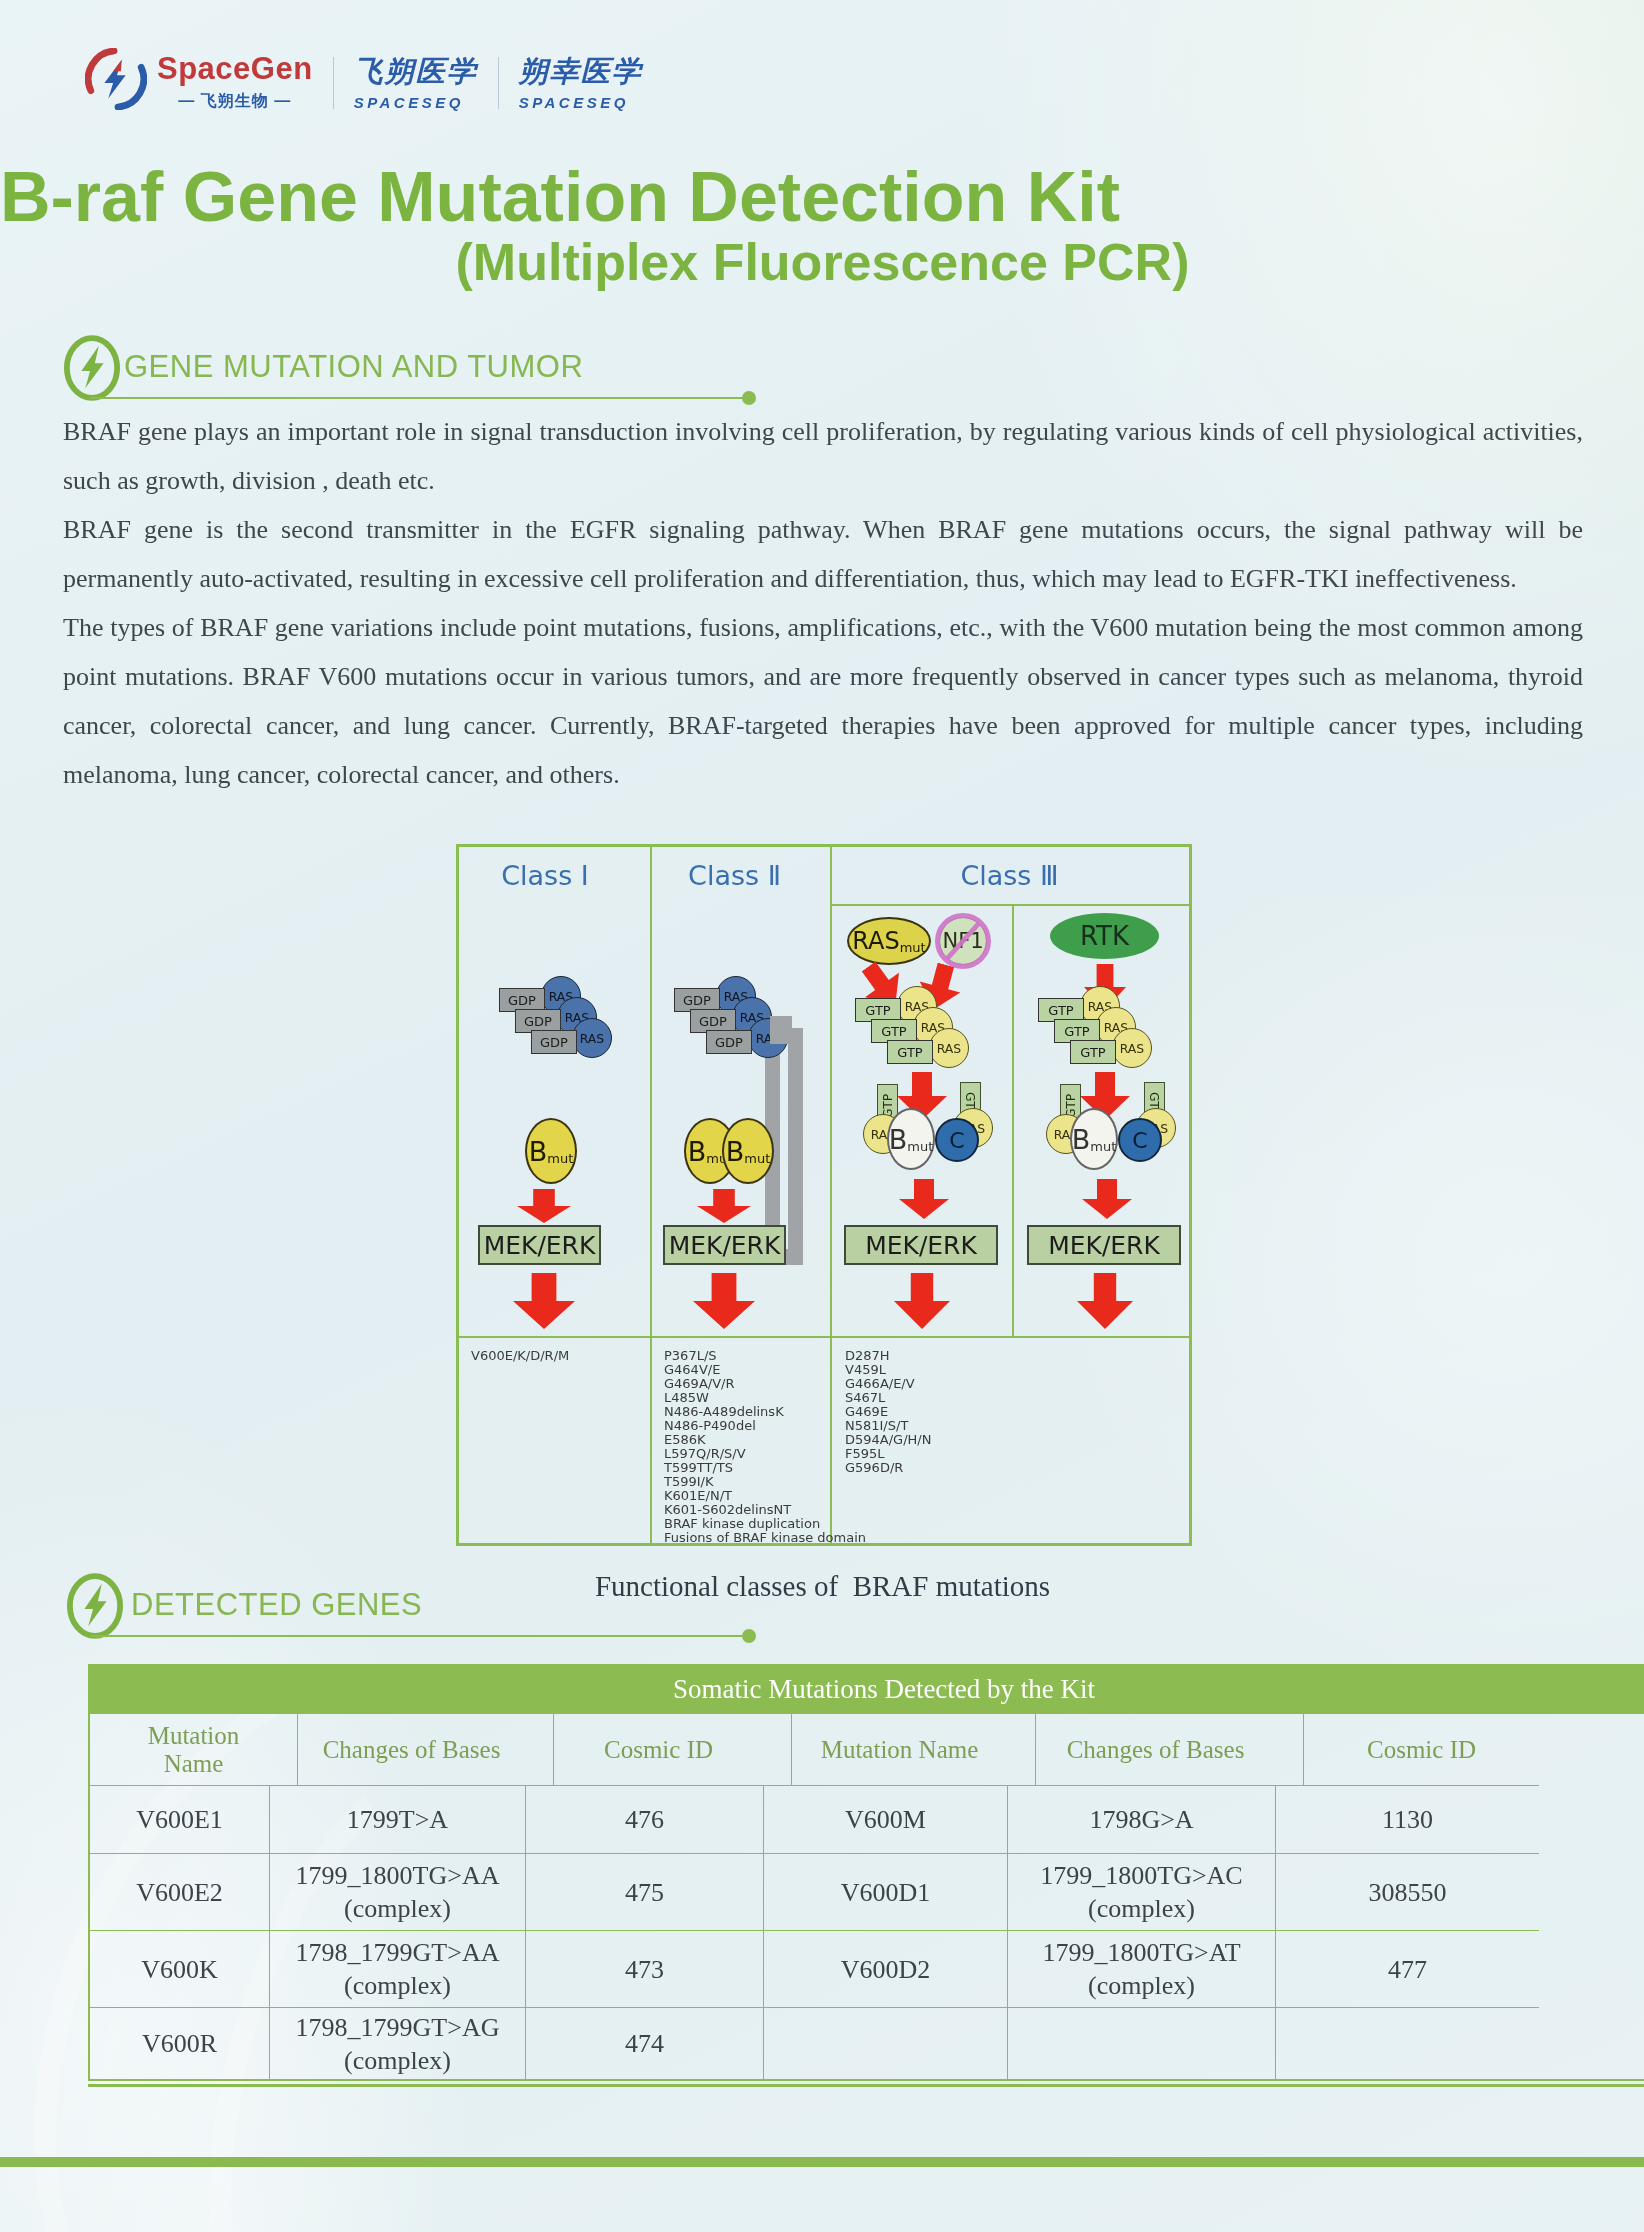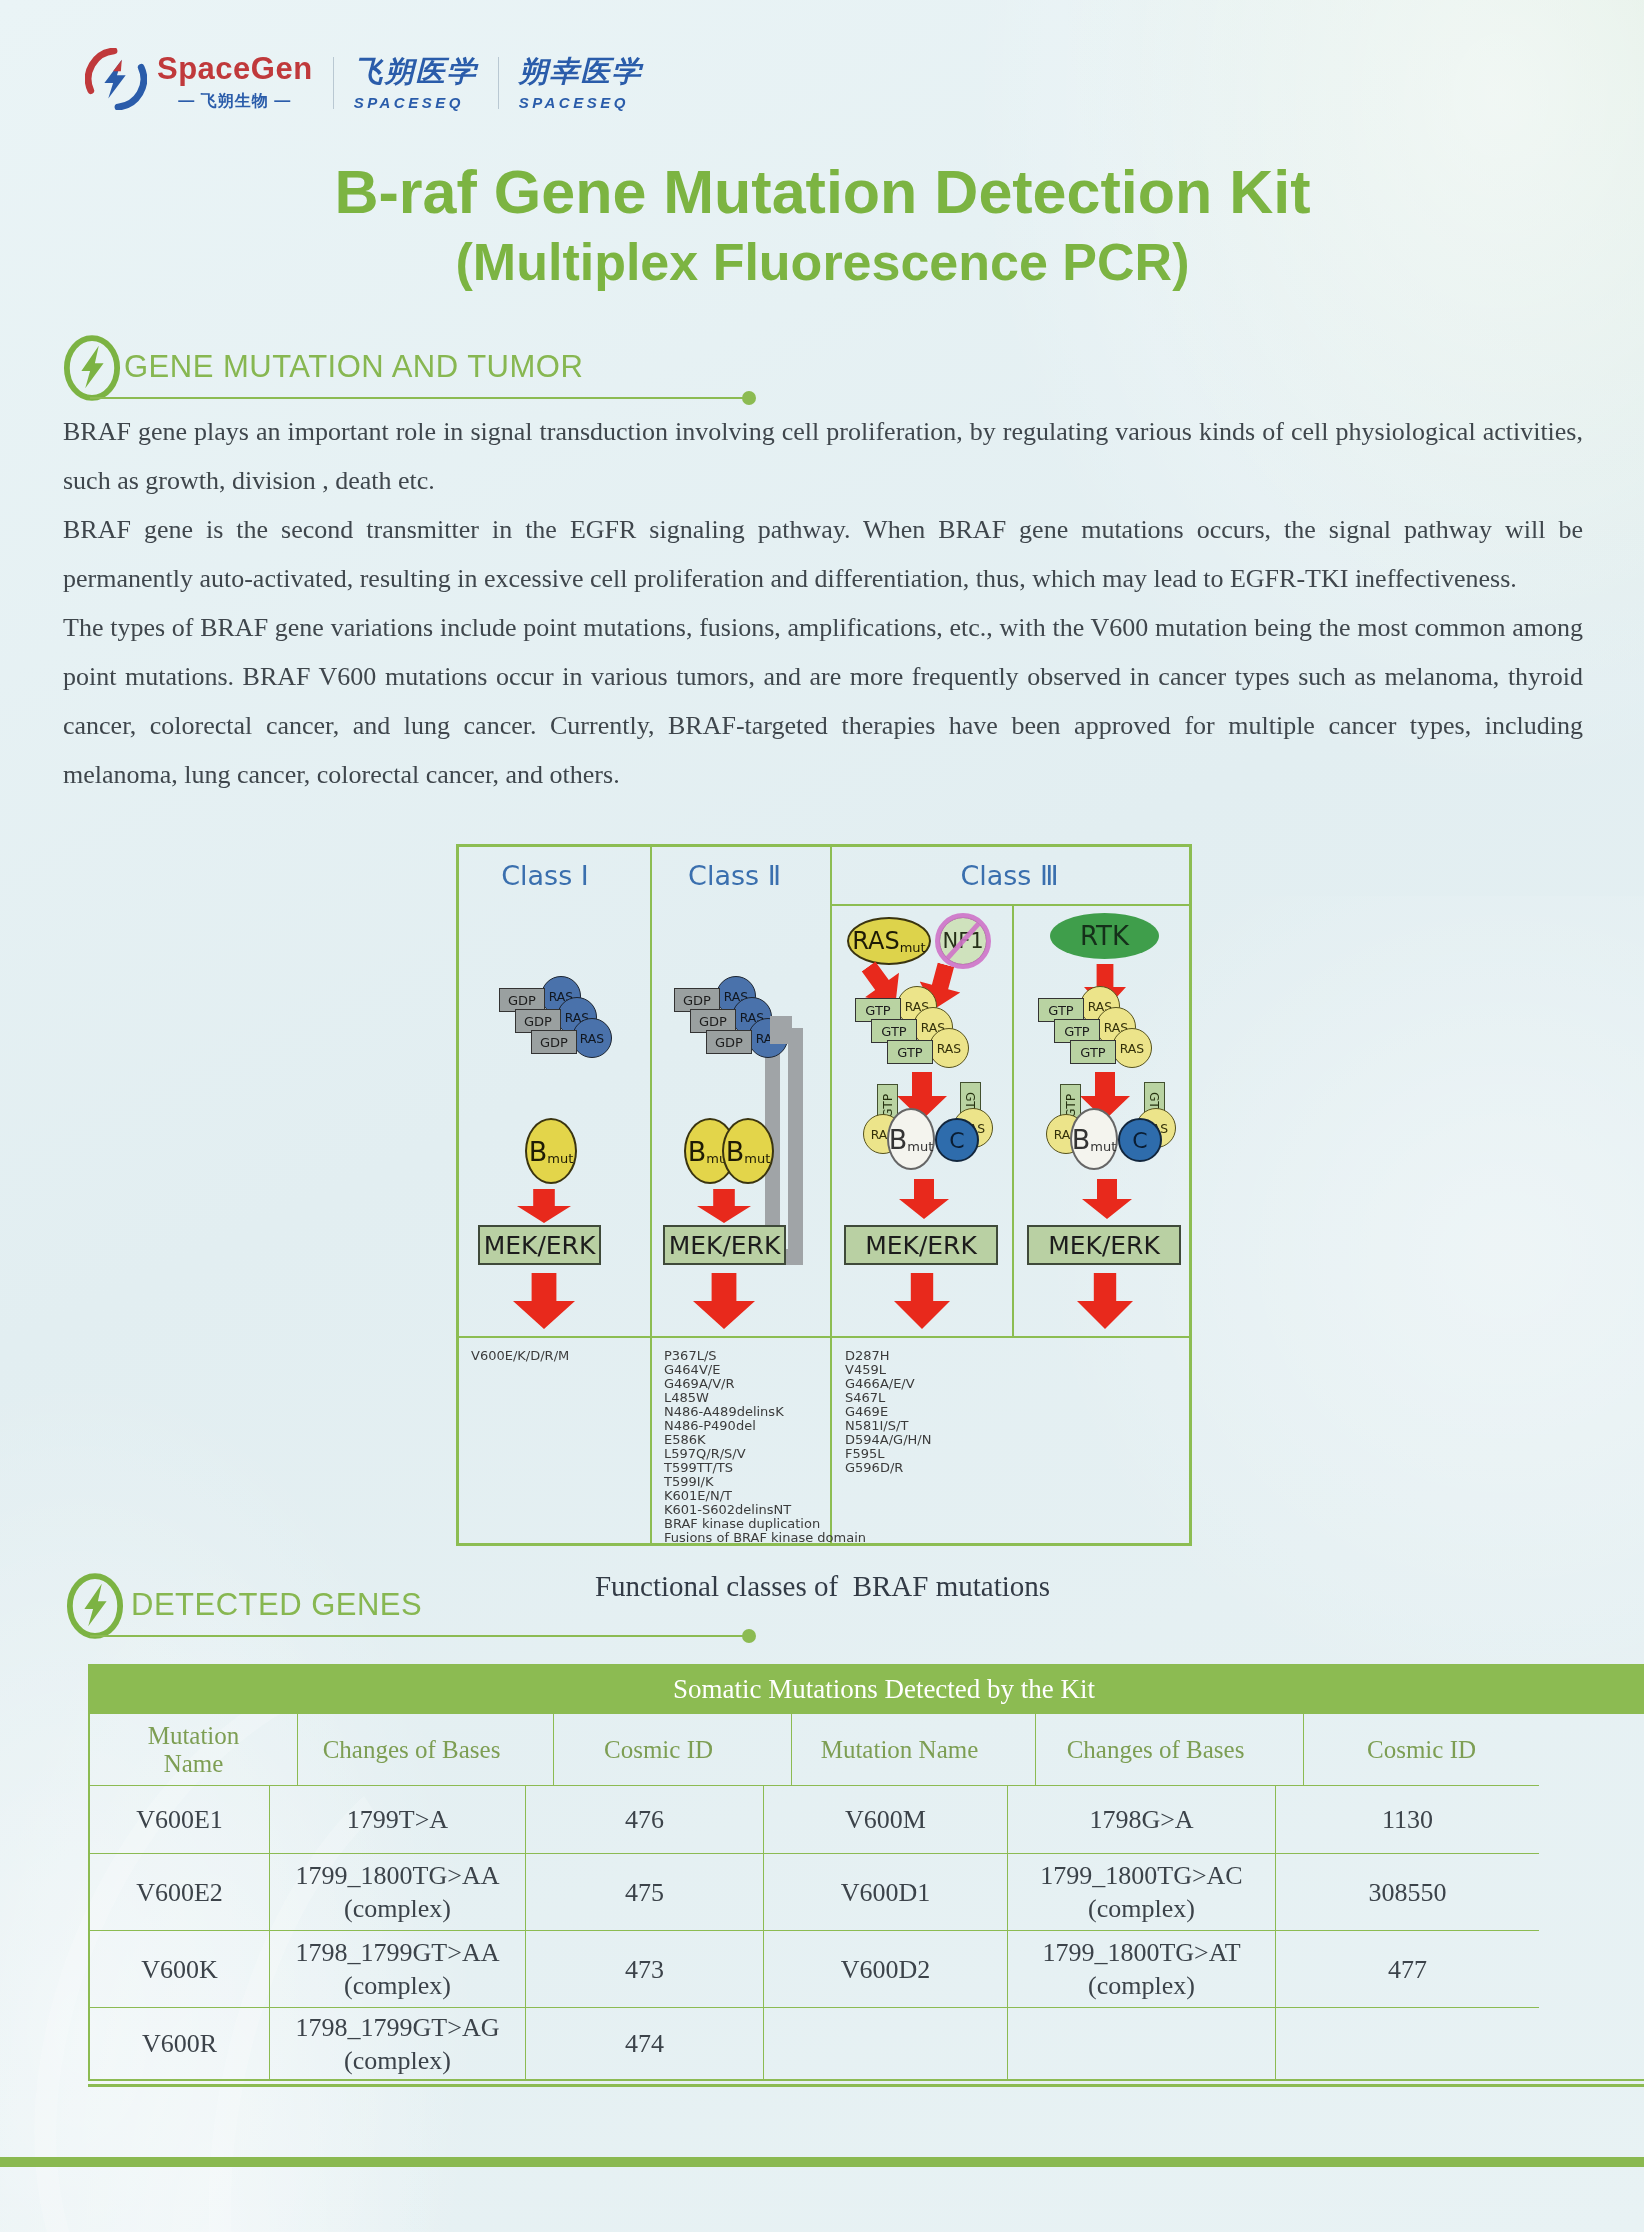--- a/index.html
+++ b/index.html
@@ -26,22 +26,22 @@
   .logo-row { position:absolute; left:85px; top:48px; display:flex; align-items:center; }
   .brand-block { margin-left:10px; text-align:center; }
   .brand-name { font-size:31px; font-weight:bold; color:#c0393b; letter-spacing:0.5px; }
   .brand-sub  { font-size:16px; font-weight:bold; color:#2a5caa; margin-top:4px; letter-spacing:1px; }
   .logo-div { width:1px; height:52px; background:#b9c8d2; margin:4px 20px 0 20px; }
   .org-block { text-align:left; }
   .org-cn { font-size:29px; font-weight:bold; font-style:italic; color:#2a5caa; letter-spacing:2px; }
   .org-en { font-size:15px; font-weight:bold; font-style:italic; color:#2a5caa; letter-spacing:3.5px; margin-top:2px; }
 
   
-  .title1 { position:absolute; left:0; top:157px; width:100%; text-align:center;
-            font-size:61px; font-weight:bold; color:#7cb442; }
+  .title1 { position:absolute; left:0; top:157px; width:100%; 
+            font-size:70px; font-weight:bold; color:#7cb442; }
   .title2 { position:absolute; left:0; top:232px; width:100%; text-align:center;
             font-size:52px; font-weight:bold; color:#7cb442; }
 
   
   .sec-icon { position:absolute; width:58px; height:68px; }
   .sec-title { position:absolute; font-size:31px; color:#87b751; letter-spacing:0.5px; }
   .sec-line { position:absolute; height:2px; background:#8cbb52; }
   .sec-dot { position:absolute; width:14px; height:14px; border-radius:50%; background:#8cbb52; }
 
   

